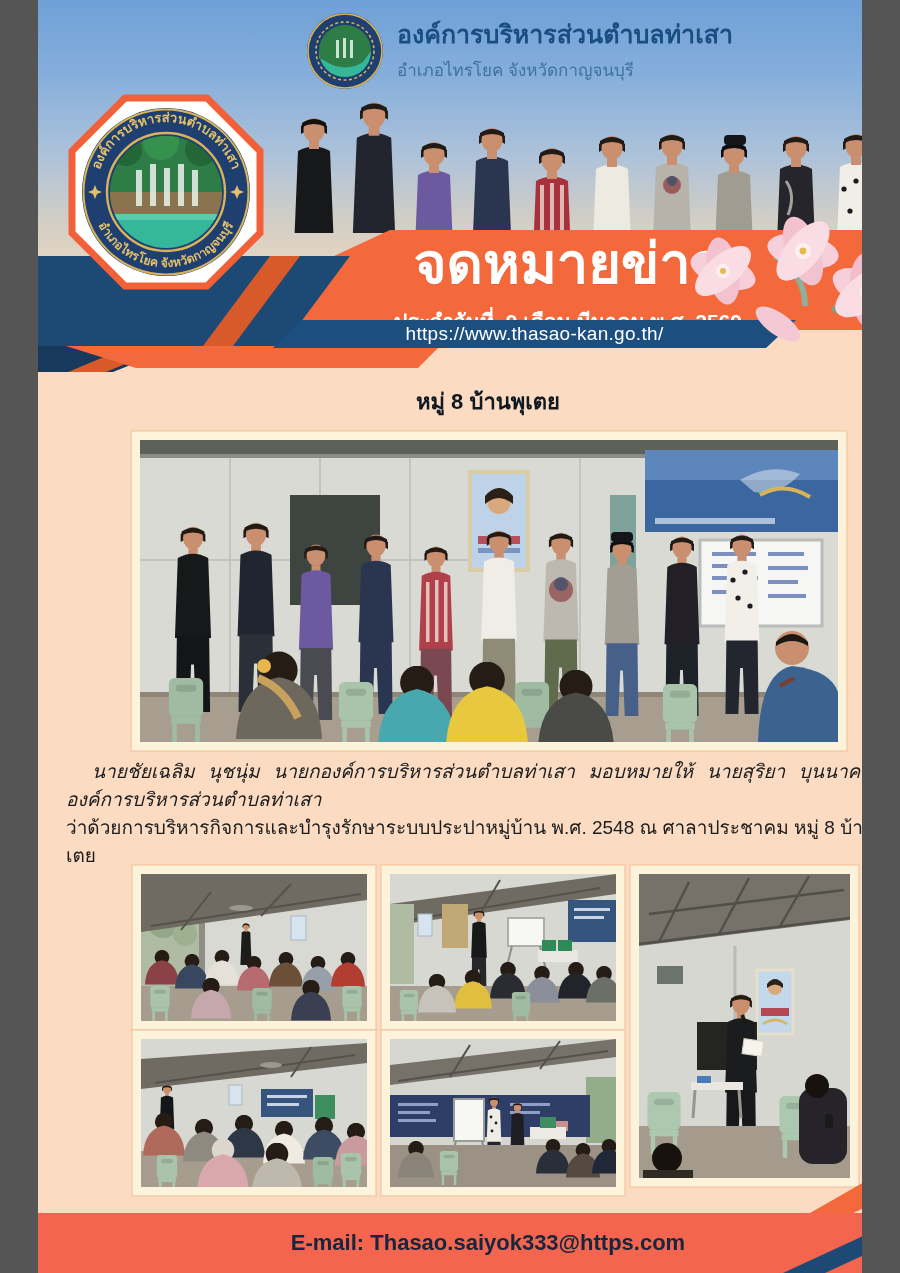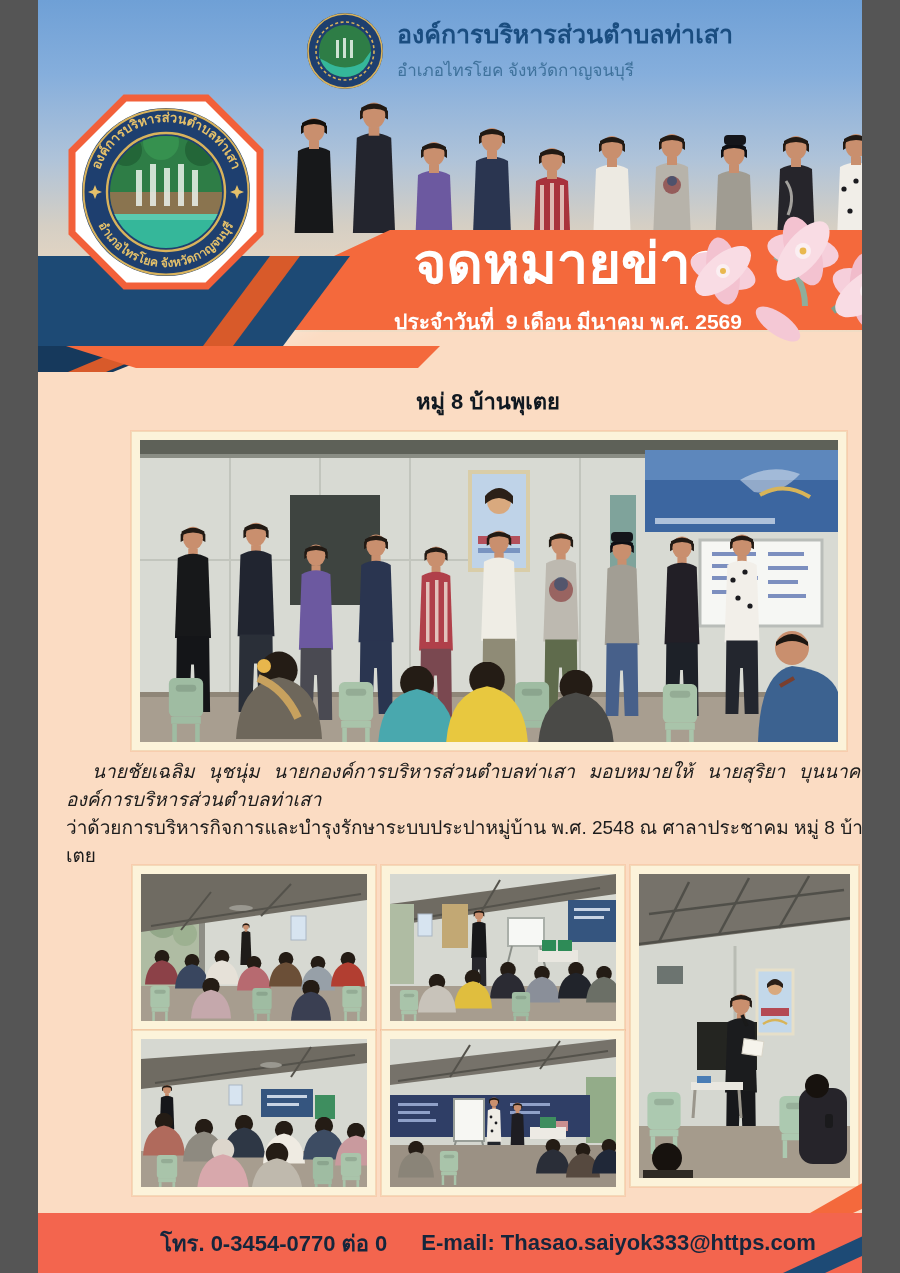--- a/index.html
+++ b/index.html
@@ -156,20 +156,23 @@
   </div>
 
   <div class="abs orange-band"></div>
   <div class="abs navy-band"></div>
   <div class="abs stripe-do"></div>
   <div class="abs navy-low"></div>
   <div class="abs stripe-low"></div>
   <div class="abs orange-low"></div>
   <div class="abs btitle">จดหมายข่าว</div>
   <div class="abs bdate">ประจำวันที่  9 เดือน มีนาคม พ.ศ. 2569</div>
+  <div class="abs urlbar">
+    <span>https://www.thasao-kan.go.th/</span>
+  </div>
 
   <svg class="abs" style="left:645px;top:216px" width="255" height="128" viewBox="0 0 255 128">
     <g stroke="none">
       <path d="M150,95 q40,-30 70,-70" stroke="#7D9F8D" stroke-width="7" fill="none"></path>
       <path d="M205,110 q20,-40 38,-58" stroke="#7D9F8D" stroke-width="7" fill="none"></path>
       <path d="M92,40 q30,18 30,50" stroke="#8FAE9B" stroke-width="6" fill="none"></path>
       <g>
         <ellipse cx="40" cy="55" rx="34" ry="16" fill="#F6CFDB" transform="rotate(20 40 55)"></ellipse>
         <ellipse cx="40" cy="55" rx="34" ry="16" fill="#F3C2D0" transform="rotate(80 40 55)"></ellipse>
         <ellipse cx="40" cy="55" rx="34" ry="16" fill="#F9DCE4" transform="rotate(140 40 55)"></ellipse>
@@ -497,18 +500,17 @@
         <circle cx="178" cy="212" r="12" fill="#17120E"></circle>
         <rect x="186" y="240" width="8" height="14" rx="3" fill="#1A1A1C"></rect>
       </g>
       <circle cx="28" cy="284" r="15" fill="#17120E"></circle>
       <rect x="4" y="296" width="50" height="8" fill="#2F2A24"></rect>
     </svg>
   </div>
 
   <div class="abs f-orange-st"></div>
   <div class="abs footer">
-    <span>โทร. 0-3454-0770 ต่อ 0</span>
     <span>E-mail: Thasao.saiyok333@https.com</span>
   </div>
   <div class="abs f-navy-st"></div>
 
 </div>
 
 </body></html>

